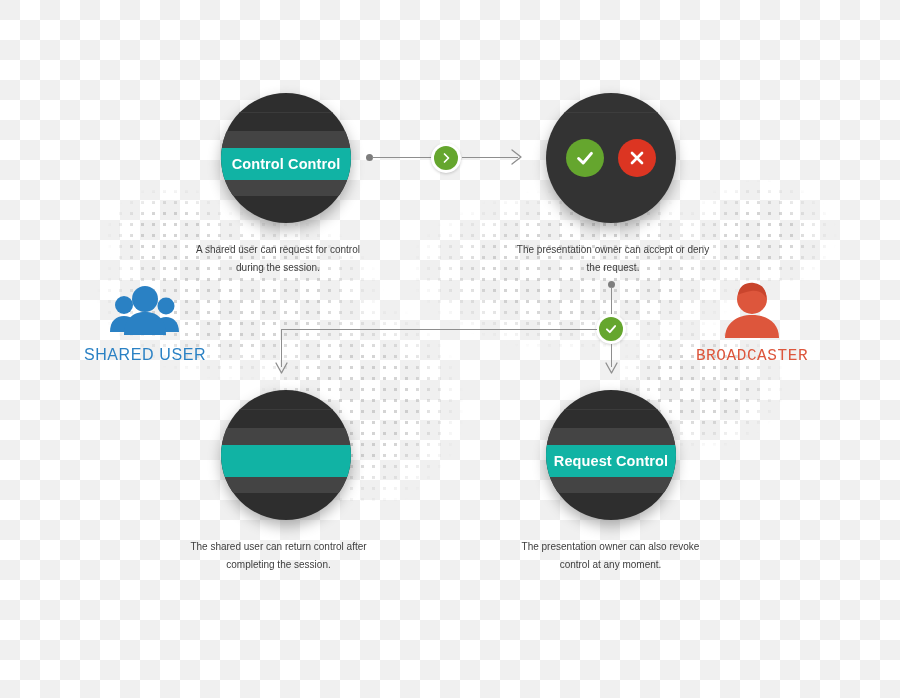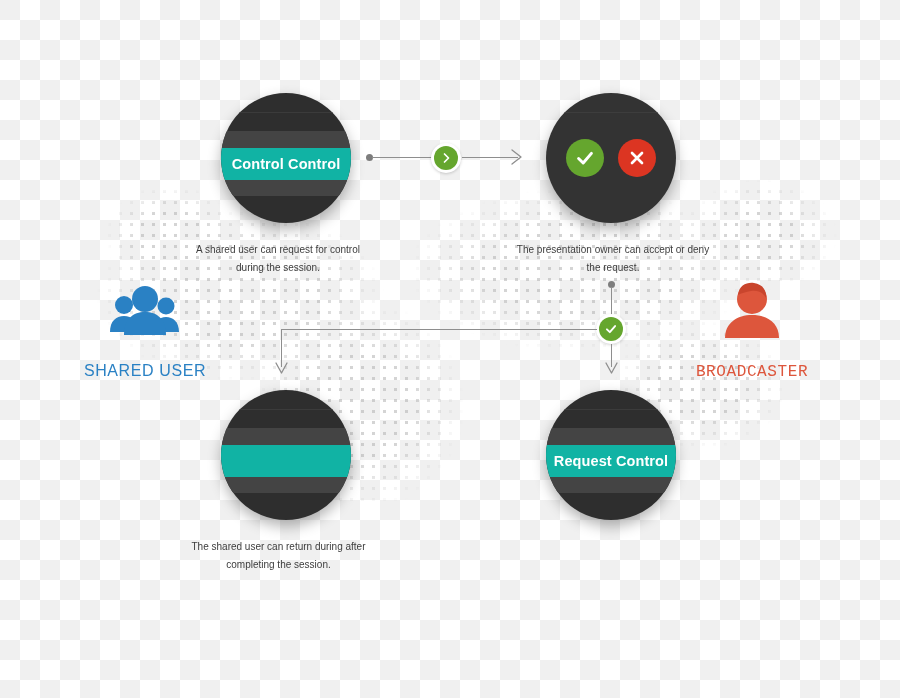--- a/index.html
+++ b/index.html
@@ -126,21 +126,21 @@
     white-space: pre-line;
   }
 
   
   .role {
     position: absolute;
     text-align: center;
     width: 190px;
   }
   .role-label {
-    margin-top: 16px;
+    margin-top: 0;
     font-size: 16px;
     letter-spacing: 0.6px;
   }
   .role-label.shared { color: #2a81c4; }
   .role-label.broadcaster { color: #dd563c; }
 
   
   .line-h, .line-v {
     position: absolute;
     background: #8e8e8e;
@@ -290,25 +290,27 @@
     </svg>
   </div>
 
   <div class="node-circle" style="left:221px; top:390px;">
     <div class="stripe stripe-hairline"></div>
     <div class="stripe stripe-gray-top"></div>
     <div class="stripe stripe-teal"></div>
     <div class="stripe stripe-gray-bot"></div>
   </div>
 
-  <div class="caption" style="left:136px; top:538px; width:285px;">The shared user can return during after
+  <div class="caption" style="left:136px; top:538px; width:285px;">The shared user can return control after
 completing the session.</div>
 
   <div class="node-circle" style="left:546px; top:390px;">
     <div class="stripe stripe-hairline"></div>
     <div class="stripe stripe-gray-top"></div>
     <div class="stripe stripe-teal"></div>
     <div class="stripe stripe-gray-bot"></div>
     <div class="node-label">Request Control</div>
   </div>
 
+  <div class="caption" style="left:468px; top:538px; width:285px;">The presentation owner can also revoke
+control at any moment.</div>
 
 </div>
 
 </body></html>

